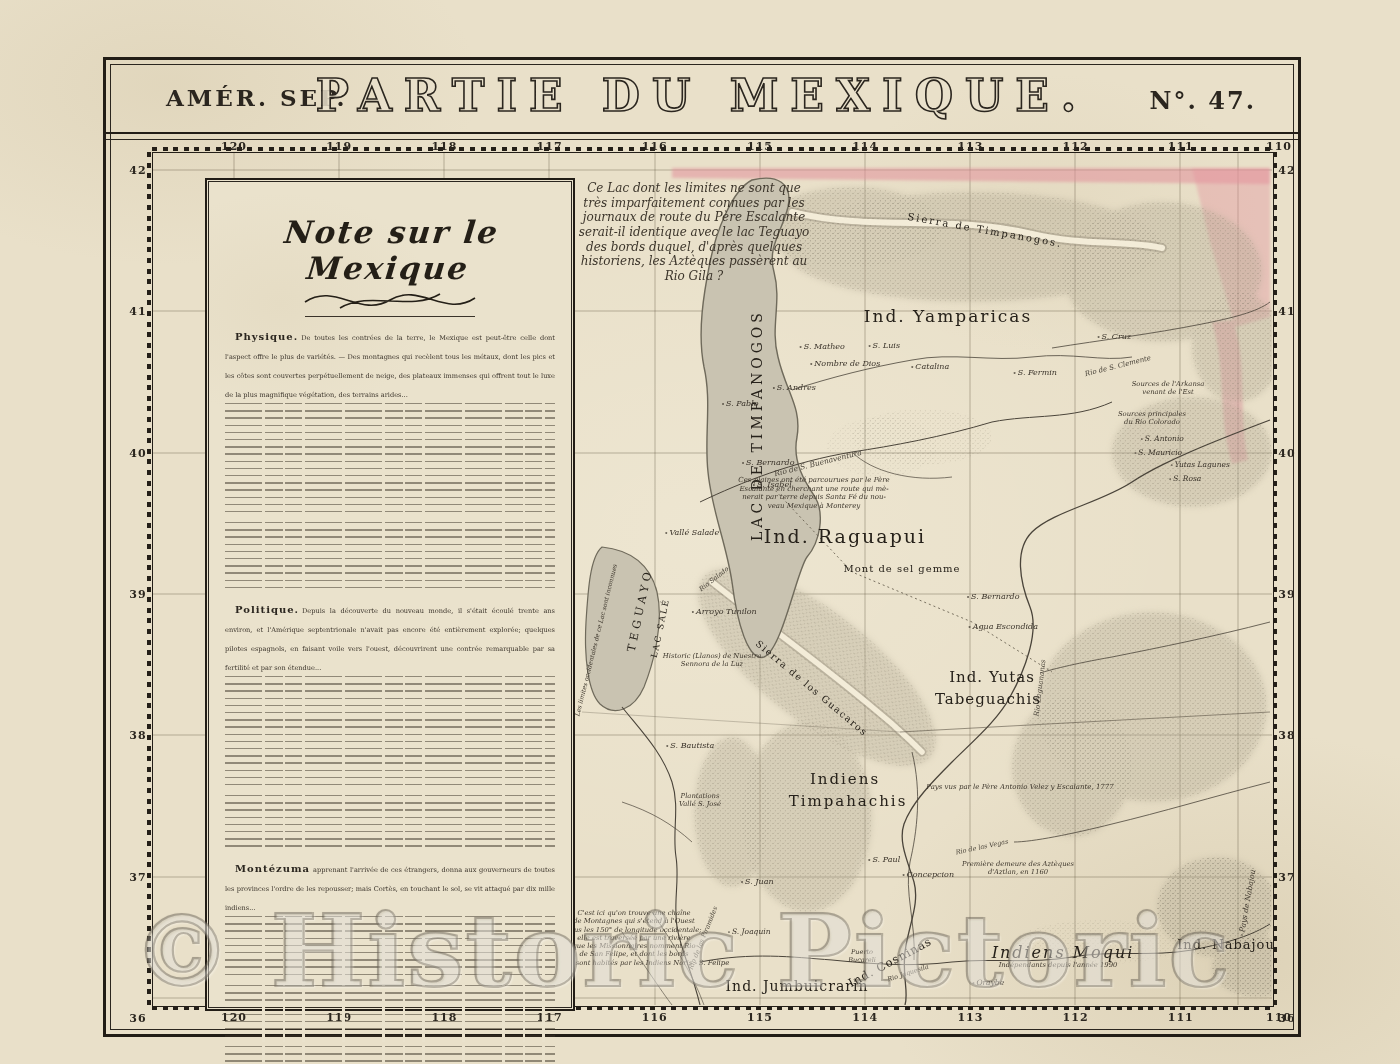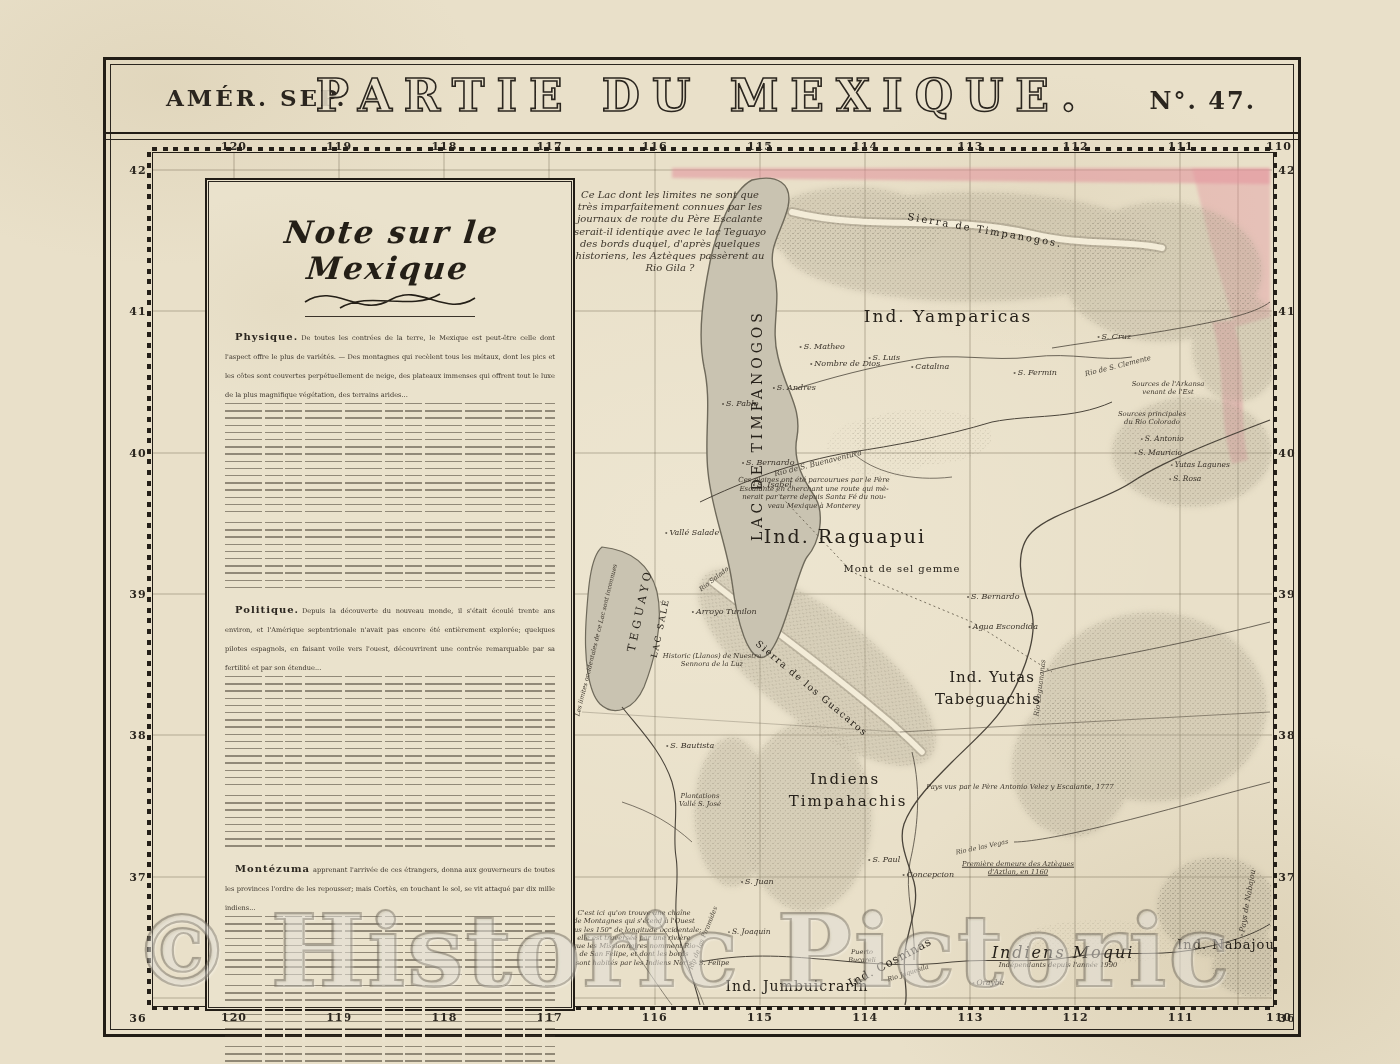--- a/index.html
+++ b/index.html
@@ -308,21 +308,21 @@
           <div class="lbl lbl-caps" style="left: 706px; top: 550px; font-size: 9.5px; letter-spacing: 1.5px; transform: translate(-50%, -50%) rotate(40deg);">Sierra de los Guacaros</div>
           <div class="lbl lbl-caps" style="left: 796px; top: 430px; font-size: 10px; letter-spacing: 1px; transform: translate(-50%, -50%) rotate(0deg);">Mont de sel gemme</div>
           <div class="lbl lbl-river" style="left: 712px; top: 325px; font-size: 7.5px; transform: translate(-50%, -50%) rotate(-14deg);">Rio de S. Buenaventura</div>
           <div class="lbl lbl-river" style="left: 934px; top: 550px; font-size: 7px; transform: translate(-50%, -50%) rotate(-83deg);">Rio Zaguananas</div>
           <div class="lbl lbl-river" style="left: 1012px; top: 228px; font-size: 7px; transform: translate(-50%, -50%) rotate(-14deg);">Rio de S. Clemente</div>
           <div class="lbl lbl-river" style="left: 608px; top: 441px; font-size: 6.5px; transform: translate(-50%, -50%) rotate(-38deg);">Rio Salado</div>
           <div class="lbl lbl-river" style="left: 597px; top: 800px; font-size: 6.5px; transform: translate(-50%, -50%) rotate(-68deg);">Rio de las Piramides</div>
           <div class="lbl lbl-river" style="left: 802px; top: 835px; font-size: 6.5px; transform: translate(-50%, -50%) rotate(-18deg);">Rio Jaquesila</div>
           <div class="lbl lbl-river" style="left: 876px; top: 709px; font-size: 6.5px; transform: translate(-50%, -50%) rotate(-12deg);">Rio de las Vegas</div>
           <div class="lbl lbl-place" style="left: 716px; top: 208px; font-size: 8px; transform: translate(-50%, -50%) rotate(0deg);">S. Matheo</div>
-          <div class="lbl lbl-place" style="left: 778px; top: 207px; font-size: 8px; transform: translate(-50%, -50%) rotate(0deg); margin-top: 12px;">S. Luis</div>
+          <div class="lbl lbl-place" style="left: 778px; top: 207px; font-size: 8px; transform: translate(-50%, -50%) rotate(0deg);">S. Luis</div>
           <div class="lbl lbl-place" style="left: 824px; top: 228px; font-size: 8px; transform: translate(-50%, -50%) rotate(0deg);">Catalina</div>
           <div class="lbl lbl-place" style="left: 929px; top: 234px; font-size: 8px; transform: translate(-50%, -50%) rotate(0deg);">S. Fermin</div>
           <div class="lbl lbl-place" style="left: 739px; top: 225px; font-size: 8px; transform: translate(-50%, -50%) rotate(0deg);">Nombre de Dios</div>
           <div class="lbl lbl-place" style="left: 688px; top: 249px; font-size: 8px; transform: translate(-50%, -50%) rotate(0deg);">S. Andres</div>
           <div class="lbl lbl-place" style="left: 634px; top: 265px; font-size: 8px; transform: translate(-50%, -50%) rotate(0deg);">S. Pablo</div>
           <div class="lbl lbl-place" style="left: 662px; top: 324px; font-size: 8px; transform: translate(-50%, -50%) rotate(0deg);">S. Bernardo</div>
           <div class="lbl lbl-place" style="left: 666px; top: 346px; font-size: 8px; transform: translate(-50%, -50%) rotate(0deg);">S. Isabel</div>
           <div class="lbl lbl-place" style="left: 1008px; top: 198px; font-size: 8px; transform: translate(-50%, -50%) rotate(0deg);">S. Cruz</div>
           <div class="lbl lbl-place" style="left: 1052px; top: 314px; font-size: 7.5px; transform: translate(-50%, -50%) rotate(0deg);">S. Mauricio</div>
           <div class="lbl lbl-place" style="left: 1094px; top: 326px; font-size: 7.5px; transform: translate(-50%, -50%) rotate(0deg);">Yutas Lagunes</div>
@@ -334,40 +334,40 @@
           <div class="lbl lbl-place" style="left: 618px; top: 473px; font-size: 8px; transform: translate(-50%, -50%) rotate(0deg);">Arroyo Tunilon</div>
           <div class="lbl lbl-place" style="left: 584px; top: 607px; font-size: 8px; transform: translate(-50%, -50%) rotate(0deg);">S. Bautista</div>
           <div class="lbl lbl-place" style="left: 778px; top: 721px; font-size: 8px; transform: translate(-50%, -50%) rotate(0deg);">S. Paul</div>
           <div class="lbl lbl-place" style="left: 651px; top: 743px; font-size: 8px; transform: translate(-50%, -50%) rotate(0deg);">S. Juan</div>
           <div class="lbl lbl-place" style="left: 822px; top: 736px; font-size: 8px; transform: translate(-50%, -50%) rotate(0deg);">Concepcion</div>
           <div class="lbl lbl-place" style="left: 643px; top: 793px; font-size: 7.5px; transform: translate(-50%, -50%) rotate(0deg);">S. Joaquin</div>
           <div class="lbl lbl-place" style="left: 882px; top: 844px; font-size: 7.5px; transform: translate(-50%, -50%) rotate(0deg);">Oraybe</div>
           <div class="lbl lbl-place" style="left: 606px; top: 825px; font-size: 7px; transform: translate(-50%, -50%) rotate(0deg);">S. Felipe</div>
         </div>
       <div id="ann-layer">
-          <div class="lbl-ann" style="left: 564px; top: 94px; font-size: 10px; transform: translate(-50%, -50%) rotate(0deg);">Ce Lac dont les limites ne sont que
+          <div class="lbl-ann" style="left: 588px; top: 94px; font-size: 12px; transform: translate(-50%, -50%) rotate(0deg);">Ce Lac dont les limites ne sont que
 très imparfaitement connues par les
 journaux de route du Père Escalante
 serait-il identique avec le lac Teguayo
 des bords duquel, d'après quelques
 historiens, les Aztèques passèrent au
 Rio Gila ?</div>
           <div class="lbl-ann" style="left: 708px; top: 355px; font-size: 7px; transform: translate(-50%, -50%) rotate(0deg);">Ces plaines ont été parcourues par le Père
 Escalante en cherchant une route qui mè-
 nerait par terre depuis Santa Fé du nou-
 veau Mexique à Monterey</div>
           <div class="lbl-ann" style="left: 914px; top: 649px; font-size: 7px; transform: translate(-50%, -50%) rotate(0deg);">Pays vus par le Père Antonio Velez y Escalante, 1777</div>
           <div class="lbl-ann" style="left: 528px; top: 800px; font-size: 6.8px; transform: translate(-50%, -50%) rotate(0deg);">C'est ici qu'on trouve une chaîne
 de Montagnes qui s'étend à l'Ouest
 sous les 150° de longitude occidentale;
 elle est traversée par une rivière
 que les Missionnaires nomment Rio
 de San Felipe, et dont les bords
 sont habités par les Indiens Noris</div>
-          <div class="lbl-ann" style="left: 912px; top: 730px; font-size: 6.8px; transform: translate(-50%, -50%) rotate(0deg); text-decoration: underline;">Première demeure des Aztèques
+          <div class="lbl-ann" style="left: 912px; top: 730px; font-size: 6.8px; transform: translate(-50%, -50%) rotate(0deg);">Première demeure des Aztèques
 d'Aztlan, en 1160</div>
           <div class="lbl-ann" style="left: 952px; top: 827px; font-size: 6.8px; transform: translate(-50%, -50%) rotate(0deg);">Indépendants depuis l'année 1990</div>
           <div class="lbl-ann" style="left: 490px; top: 502px; font-size: 6.2px; transform: translate(-50%, -50%) rotate(-76deg);">Les limites occidentales de ce Lac sont inconnues</div>
           <div class="lbl-ann" style="left: 606px; top: 522px; font-size: 6.8px; transform: translate(-50%, -50%) rotate(0deg);">Historic (Llanos) de Nuestra
 Sennora de la Luz</div>
           <div class="lbl-ann" style="left: 594px; top: 662px; font-size: 6.8px; transform: translate(-50%, -50%) rotate(0deg);">Plantations
 Vallé S. José</div>
           <div class="lbl-ann" style="left: 756px; top: 819px; font-size: 6.5px; transform: translate(-50%, -50%) rotate(0deg);">Puerto
 Bucareli</div>
           <div class="lbl-ann" style="left: 1062px; top: 250px; font-size: 6.8px; transform: translate(-50%, -50%) rotate(0deg);">Sources de l'Arkansa

